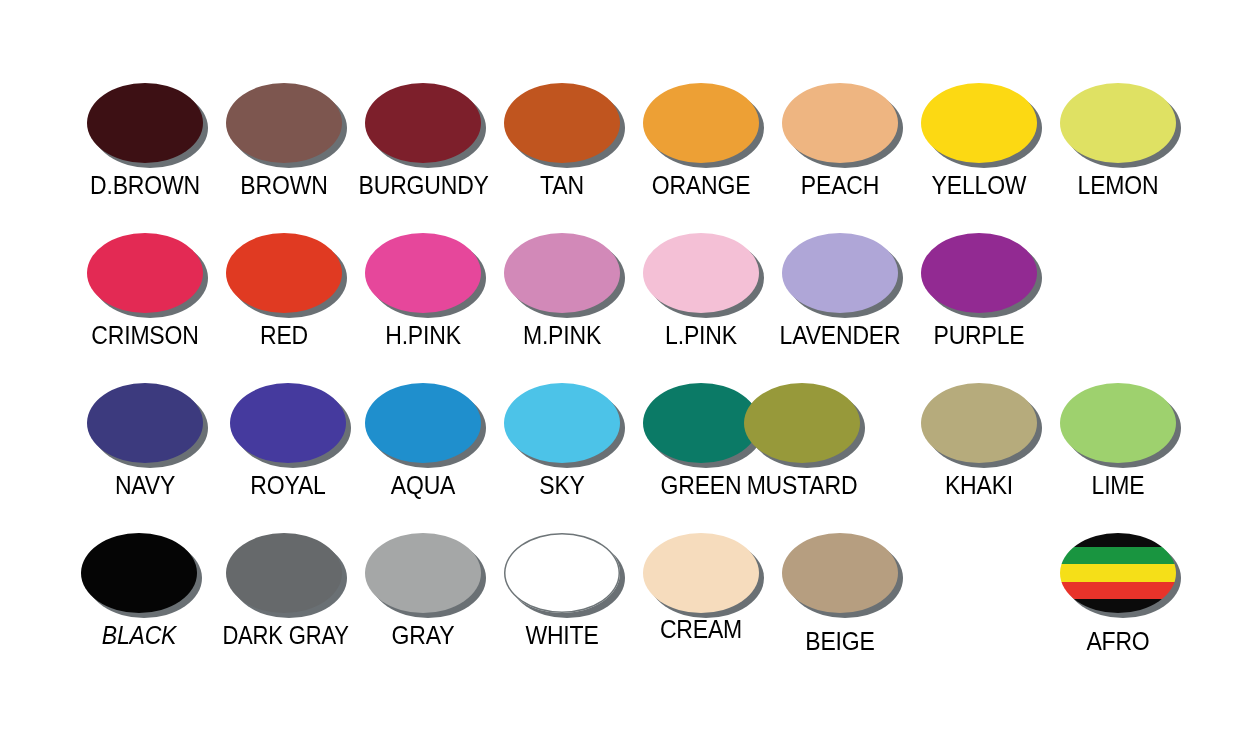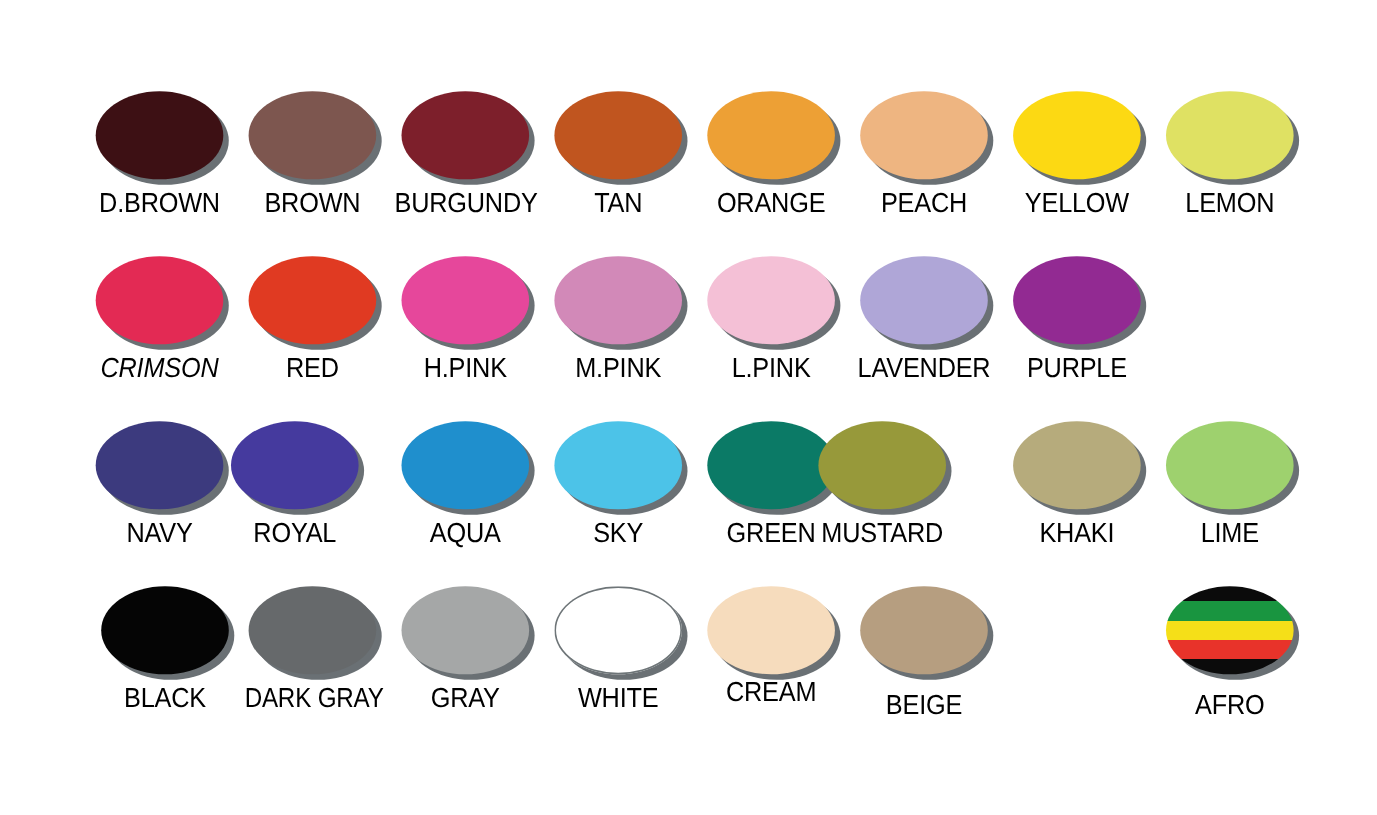--- a/index.html
+++ b/index.html
@@ -148,21 +148,21 @@
       </div>
       <div class="chip-label">YELLOW</div>
     </div>
     <div class="swatch-cell" style="left: 1048px; top: 78px;">
       <div class="chip-wrap">
         <div class="chip-shadow" style="background: rgb(93, 100, 104);"></div>
         <div class="chip" title="LEMON" style="background: rgb(223, 225, 99);"></div>
       </div>
       <div class="chip-label">LEMON</div>
     </div>
-    <div class="swatch-cell" style="left: 75px; top: 228px; font-style: italic;">
+    <div class="swatch-cell" style="left: 75px; top: 228px;">
       <div class="chip-wrap">
         <div class="chip-shadow" style="background: rgb(93, 100, 104);"></div>
         <div class="chip" title="CRIMSON" style="background: rgb(227, 42, 84);"></div>
       </div>
       <div class="chip-label">CRIMSON</div>
     </div>
     <div class="swatch-cell" style="left: 214px; top: 228px;">
       <div class="chip-wrap">
         <div class="chip-shadow" style="background: rgb(93, 100, 104);"></div>
         <div class="chip" title="RED" style="background: rgb(224, 58, 34);"></div>
@@ -204,21 +204,21 @@
       </div>
       <div class="chip-label">PURPLE</div>
     </div>
     <div class="swatch-cell" style="left: 75px; top: 378px;">
       <div class="chip-wrap">
         <div class="chip-shadow" style="background: rgb(93, 100, 104);"></div>
         <div class="chip" title="NAVY" style="background: rgb(60, 58, 126);"></div>
       </div>
       <div class="chip-label">NAVY</div>
     </div>
-    <div class="swatch-cell" style="left: 198px; top: 378px;">
+    <div class="swatch-cell" style="left: 218px; top: 378px;">
       <div class="chip-wrap">
         <div class="chip-shadow" style="background: rgb(93, 100, 104);"></div>
         <div class="chip" title="ROYAL" style="background: rgb(69, 58, 158);"></div>
       </div>
       <div class="chip-label">ROYAL</div>
     </div>
     <div class="swatch-cell" style="left: 353px; top: 378px;">
       <div class="chip-wrap">
         <div class="chip-shadow" style="background: rgb(93, 100, 104);"></div>
         <div class="chip" title="AQUA" style="background: rgb(31, 143, 205);"></div>
@@ -253,21 +253,21 @@
       </div>
       <div class="chip-label">LIME</div>
     </div>
     <div class="swatch-cell" style="left: 909px; top: 378px;">
       <div class="chip-wrap">
         <div class="chip-shadow" style="background: rgb(93, 100, 104);"></div>
         <div class="chip" title="KHAKI" style="background: rgb(182, 171, 124);"></div>
       </div>
       <div class="chip-label">KHAKI</div>
     </div>
-    <div class="swatch-cell" style="left: 80px; top: 528px;">
+    <div class="swatch-cell" style="left: 69px; top: 528px; font-style: italic;">
       <div class="chip-wrap">
         <div class="chip-shadow" style="background: rgb(93, 100, 104);"></div>
         <div class="chip" title="BLACK" style="background: rgb(5, 5, 5);"></div>
       </div>
       <div class="chip-label">BLACK</div>
     </div>
     <div class="swatch-cell" style="left: 214px; top: 528px;">
       <div class="chip-wrap">
         <div class="chip-shadow" style="background: rgb(93, 100, 104);"></div>
         <div class="chip" title="DARK GRAY" style="background: rgb(102, 105, 107);"></div>

